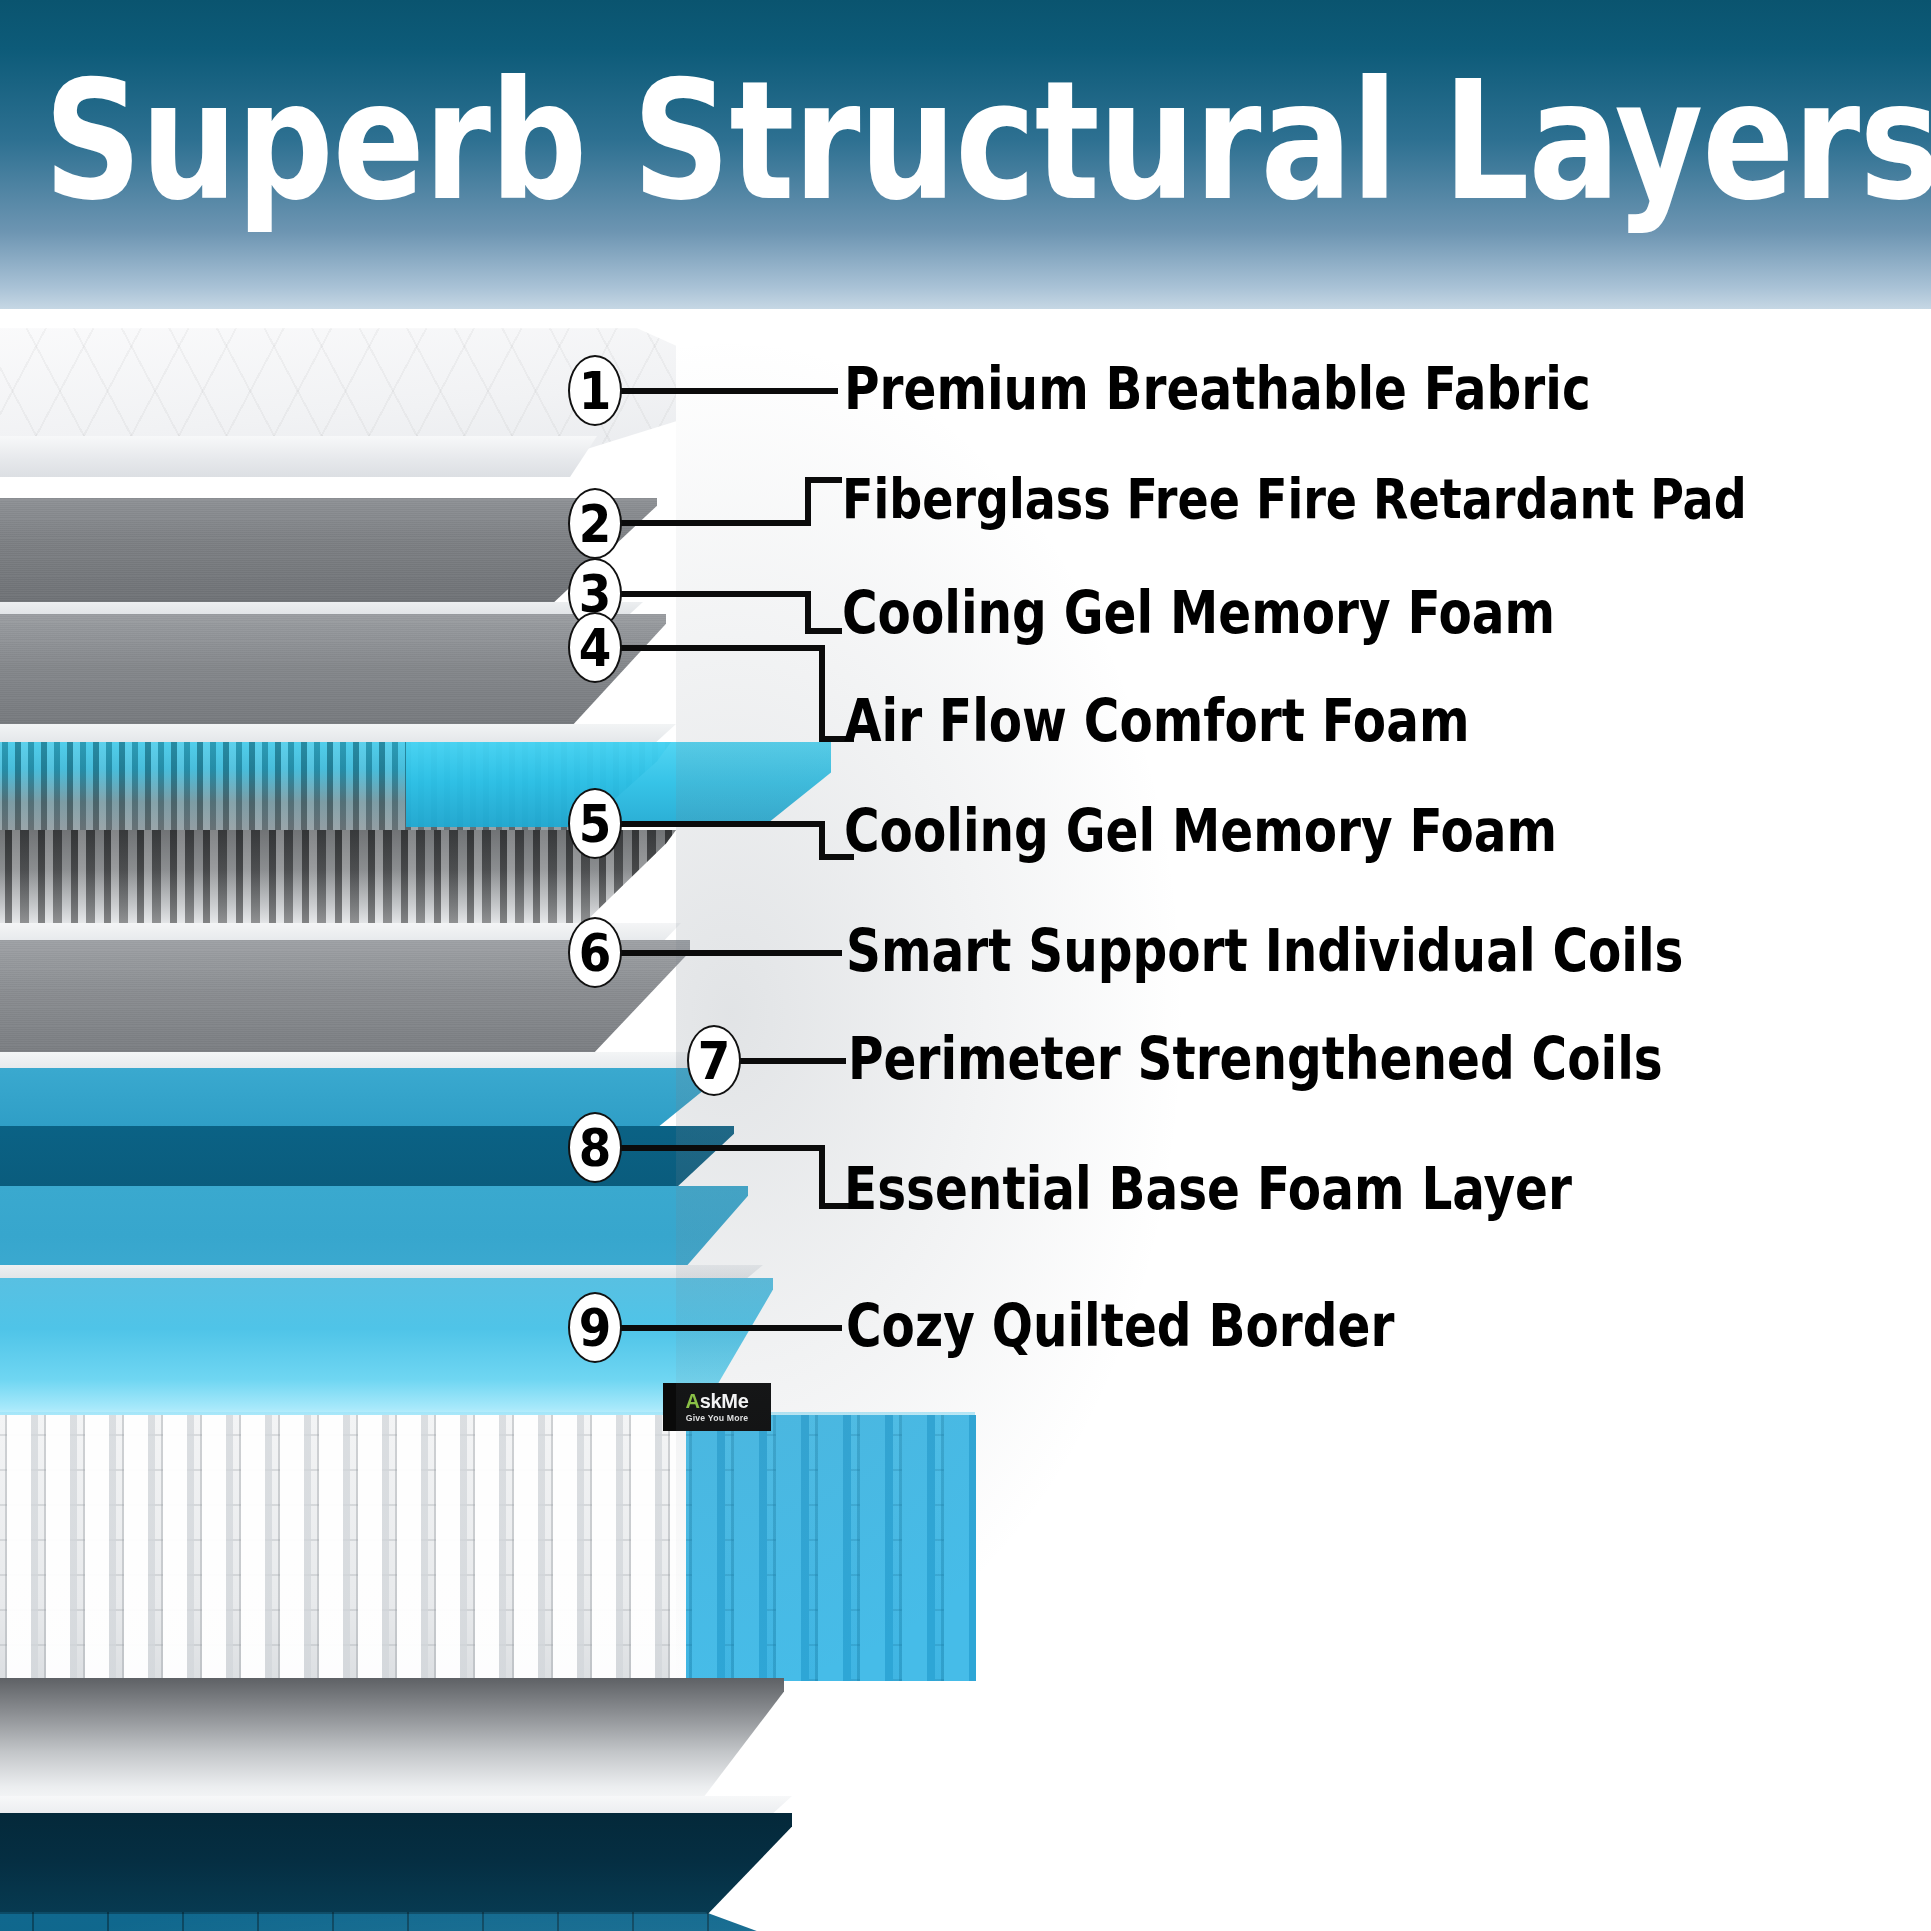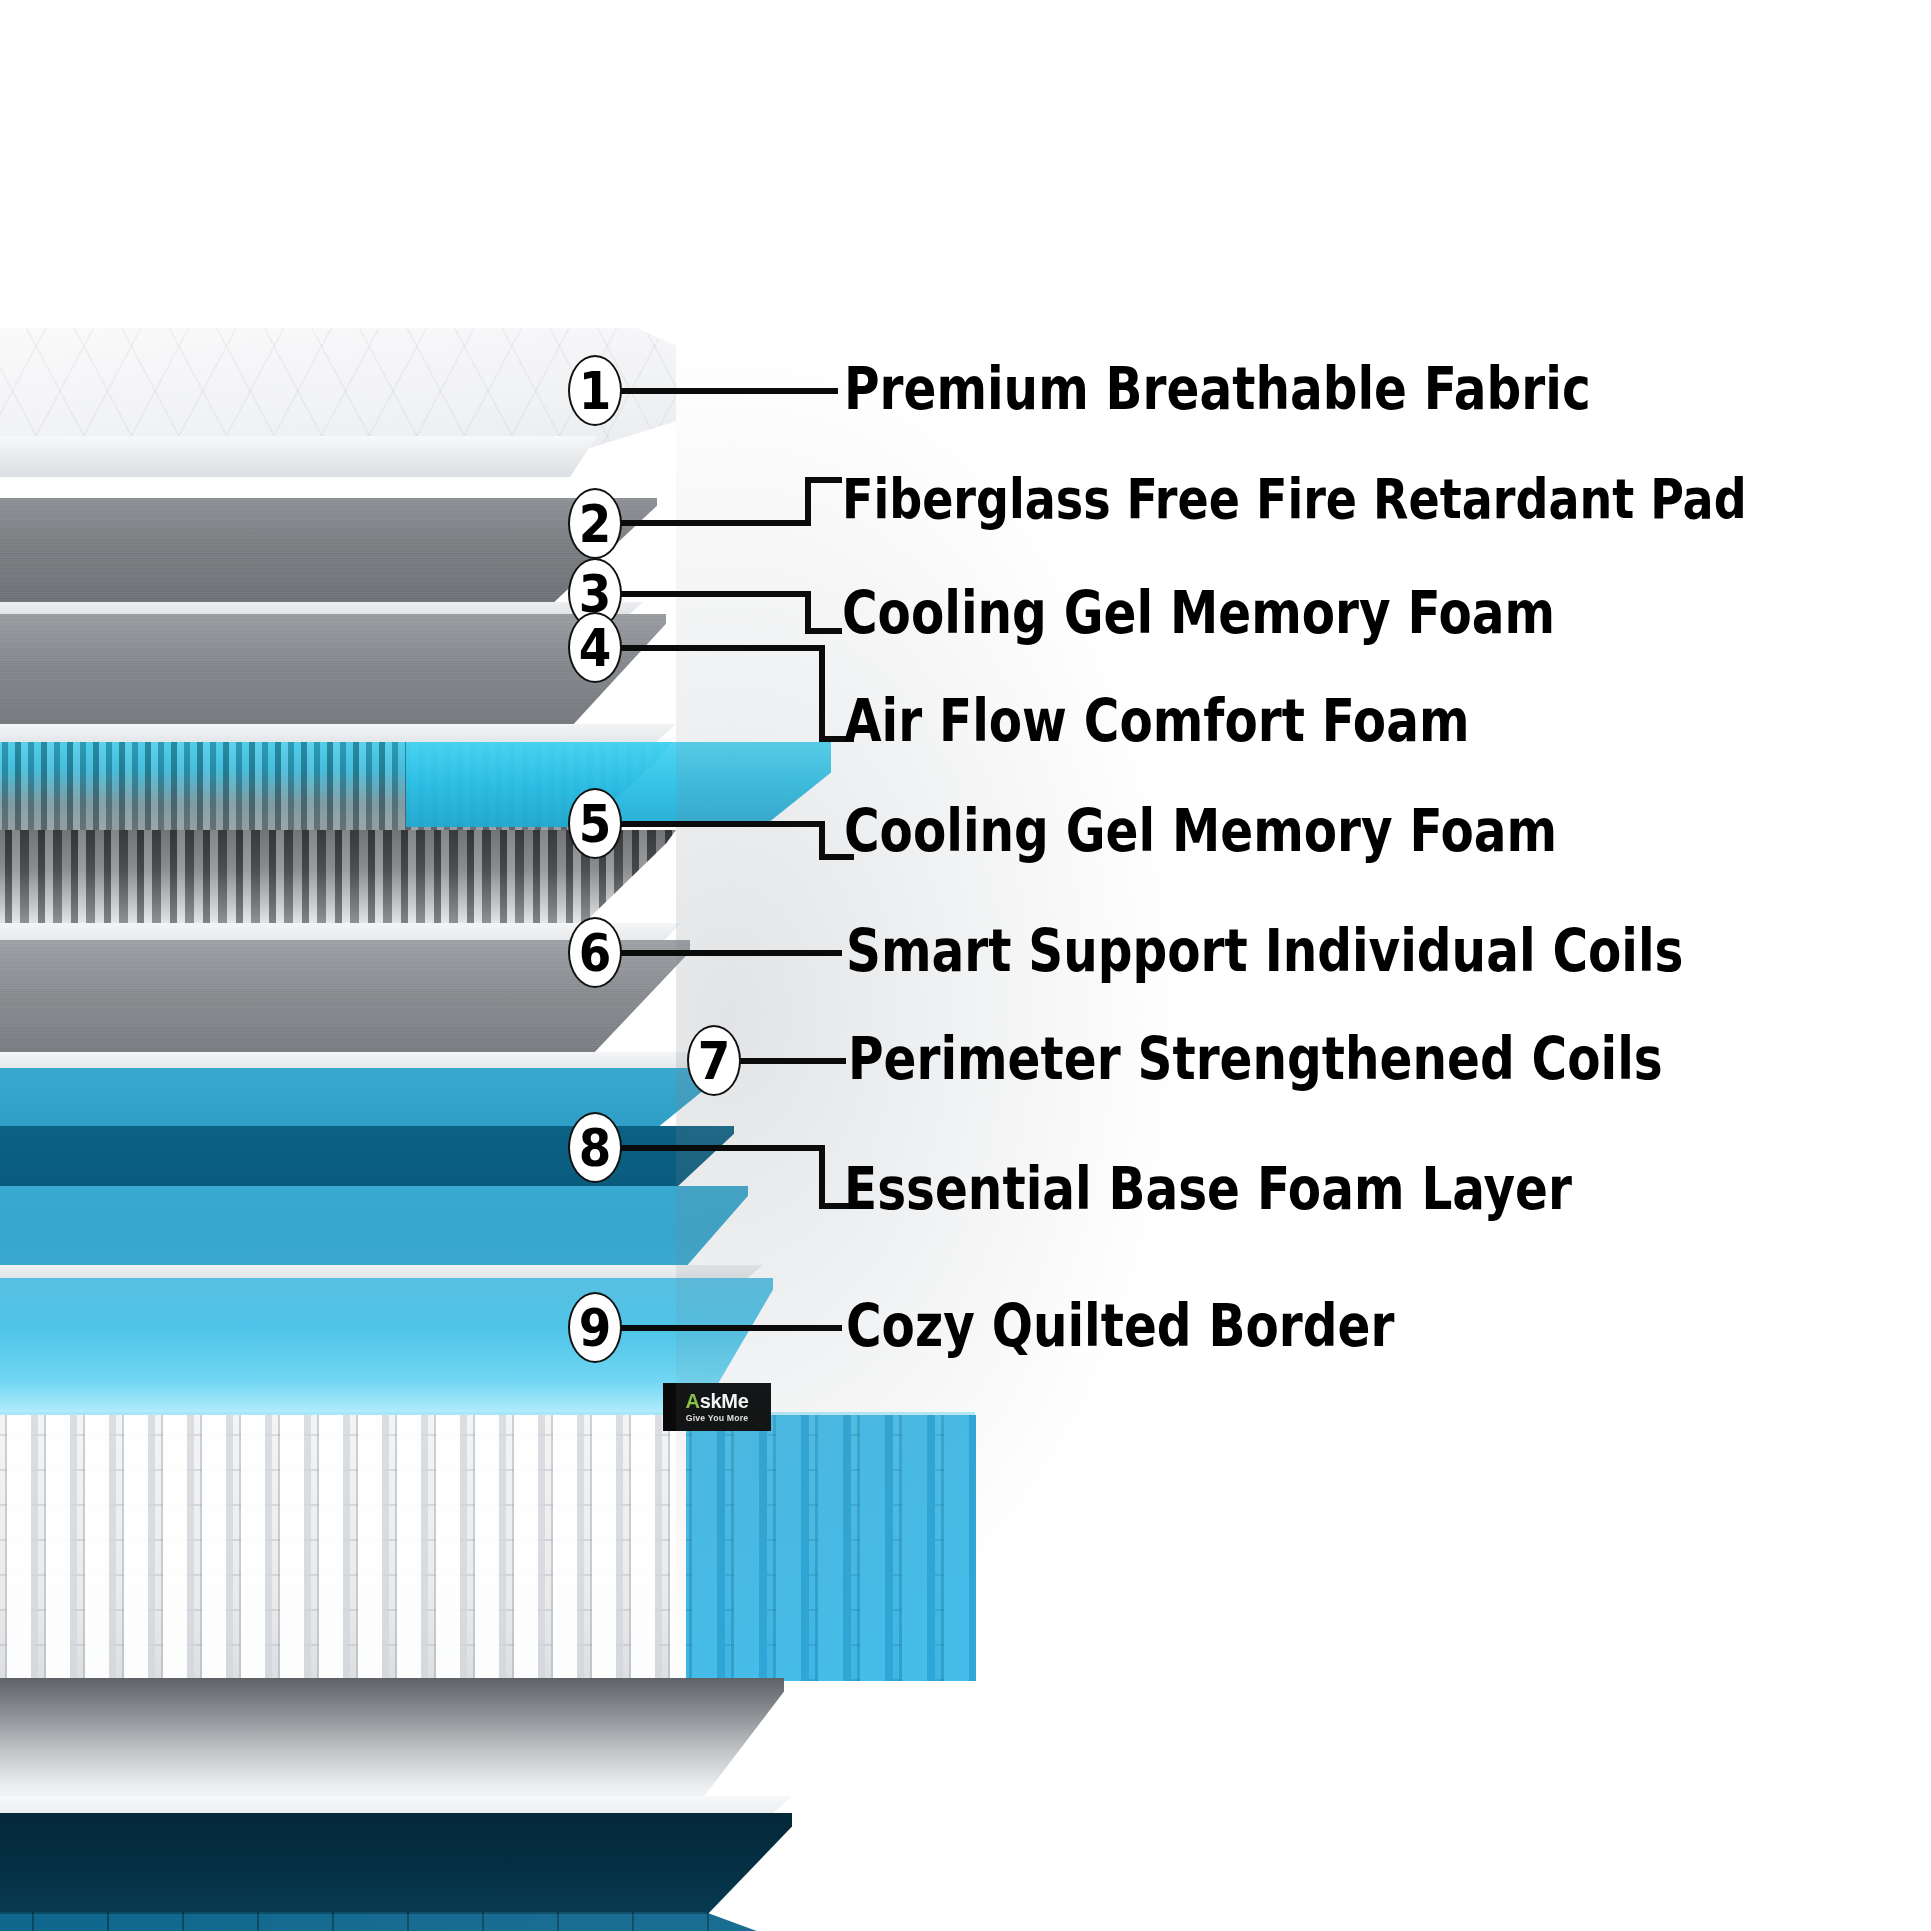--- a/index.html
+++ b/index.html
@@ -273,20 +273,23 @@
   }
   .lead{position:absolute;background:#0b0b0b;z-index:5;}
   .lead.h{height:5.8px;}
   .lead.v{width:5.8px;}
 </style>
 </head>
 <body>
 
 <div id="stage">
 
+  <div class="banner">
+    <div class="banner-title">Superb Structural Layers</div>
+  </div>
 
   <div class="mattress">
 
     <div class="l1-top"></div>
     <div class="l1-face"></div>
 
     <div class="l2-top"></div>
     <div class="l2-edge"></div>
 
     <div class="l3-top"></div>

